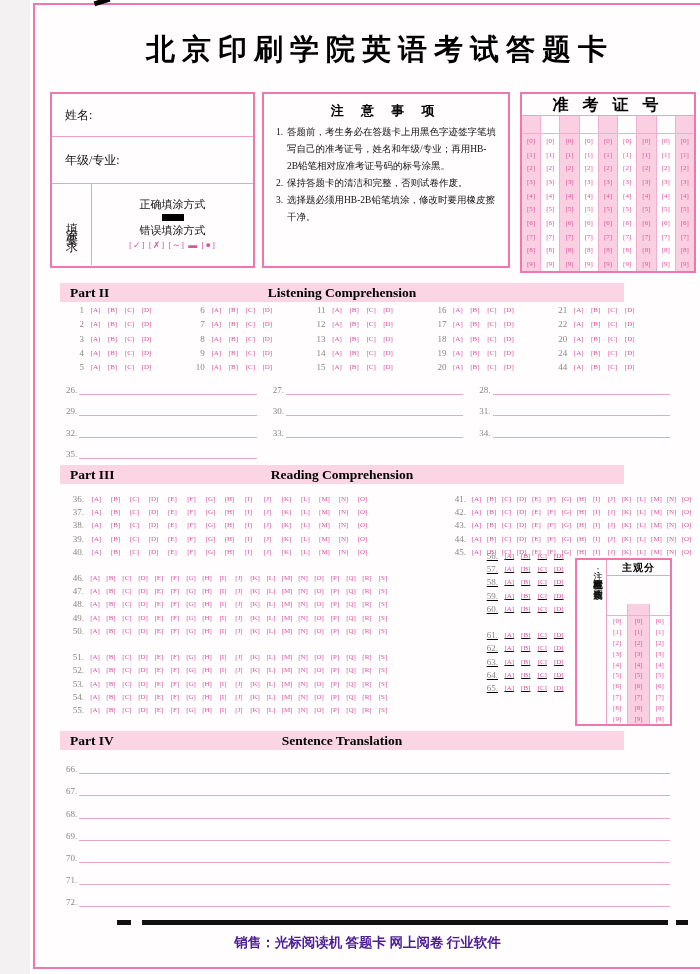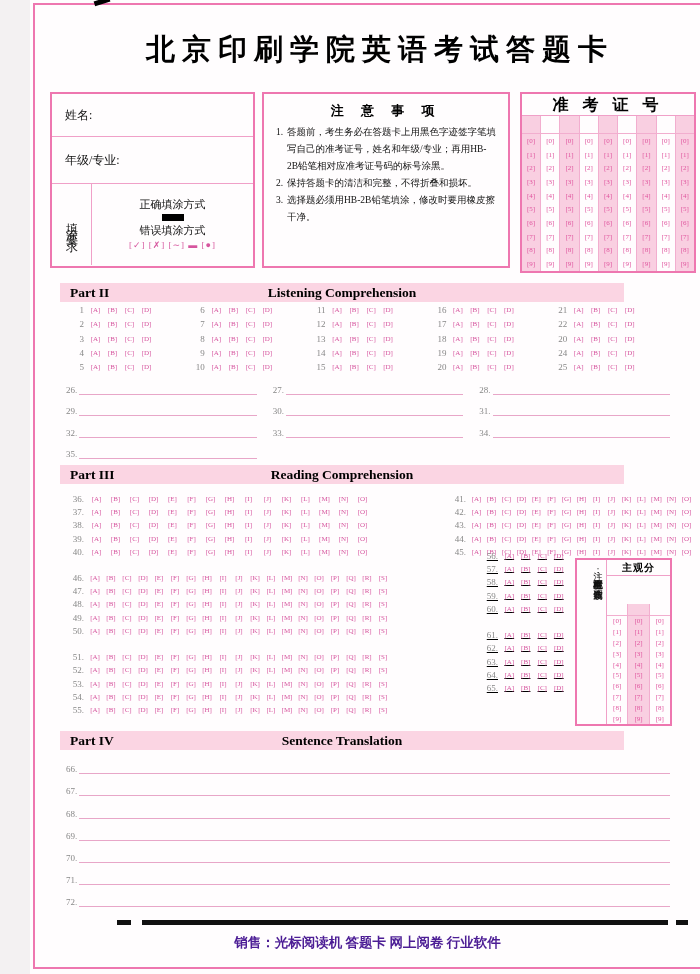--- a/index.html
+++ b/index.html
@@ -142,21 +142,21 @@
 
   <div class="notice-box">
     <div class="notice-title">注 意 事 项</div>
     <div id="notice-list">
         <div class="notice-item">
           <span class="notice-num">1.</span>
           <span class="notice-txt">答题前，考生务必在答题卡上用黑色字迹签字笔填写自己的准考证号，姓名和年级/专业；再用HB-2B铅笔相对应准考证号码的标号涂黑。</span>
         </div>
         <div class="notice-item">
           <span class="notice-num">2.</span>
-          <span class="notice-txt">保持答题卡的清洁和完整，不得折叠和损坏。</span>
+          <span class="notice-txt">保持答题卡的清洁和完整，否则试卷作废。</span>
         </div>
         <div class="notice-item">
           <span class="notice-num">3.</span>
           <span class="notice-txt">选择题必须用HB-2B铅笔填涂，修改时要用橡皮擦干净。</span>
         </div>
       </div>
   </div>
 
   <div class="adm-box">
     <div class="adm-title">准 考 证 号</div>
@@ -457,21 +457,21 @@
           <span class="bubble b-p2">[D]</span>
         </div>
         <div class="q-row">
           <span class="q-num">24</span>
           <span class="bubble b-p2">[A]</span>
           <span class="bubble b-p2">[B]</span>
           <span class="bubble b-p2">[C]</span>
           <span class="bubble b-p2">[D]</span>
         </div>
         <div class="q-row">
-          <span class="q-num">25</span>
+          <span class="q-num">44</span>
           <span class="bubble b-p2">[A]</span>
           <span class="bubble b-p2">[B]</span>
           <span class="bubble b-p2">[C]</span>
           <span class="bubble b-p2">[D]</span>
         </div>
       </div>
     </div>
   <div class="blank-grid" id="p2-blanks">
       <div class="blank-row">
         <span class="blank-num">26.</span>

